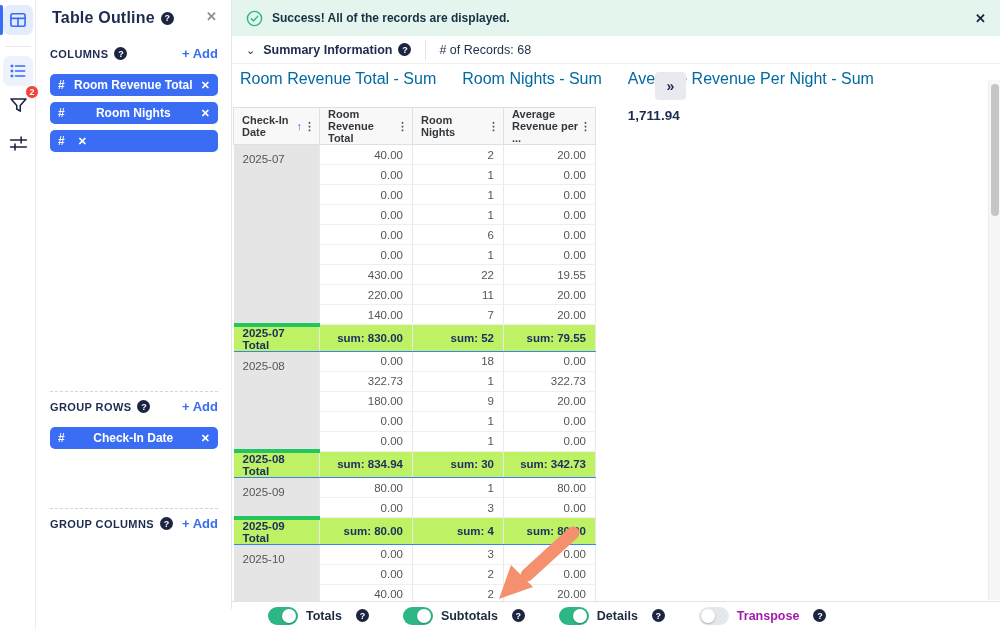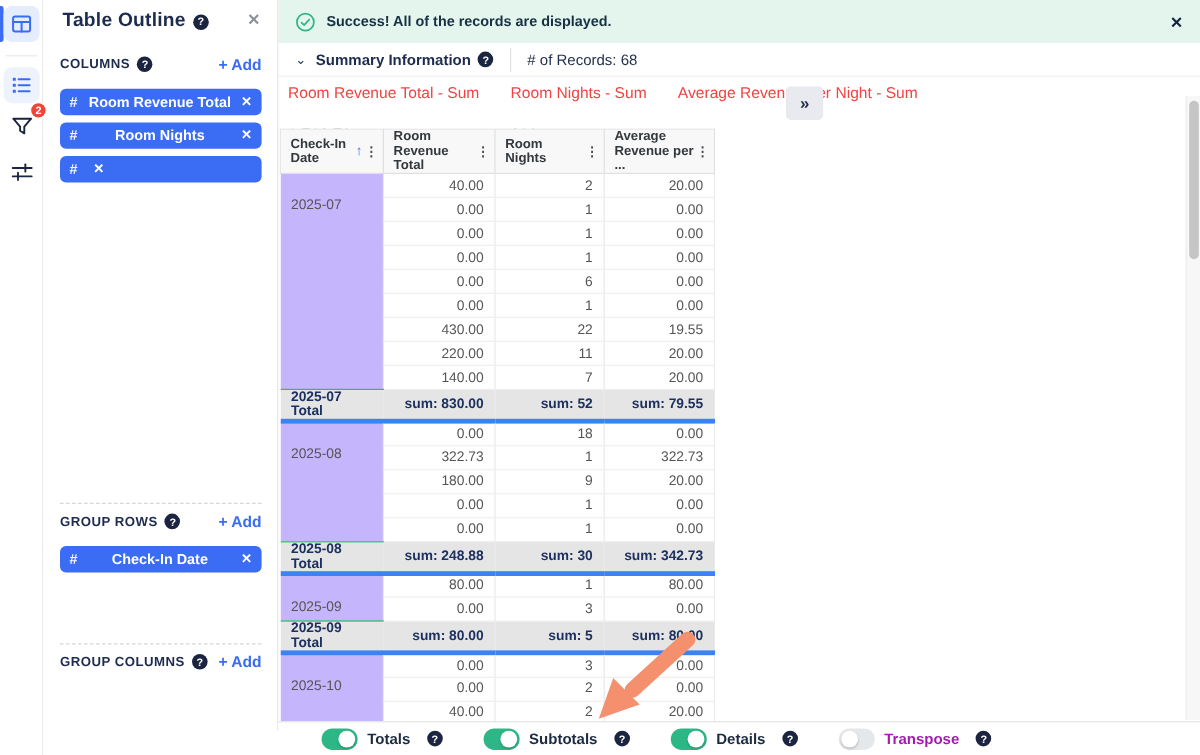--- a/index.html
+++ b/index.html
@@ -23,21 +23,21 @@
   
   .panel { position:absolute; left:36px; top:0; width:196px; height:609px; background:#fff;
     border-right:1px solid #e7e7e7; z-index:4; }
   .panel-title-row { position:absolute; left:16px; top:9px; right:10px; display:flex; align-items:center; }
   .panel-title { font-size:16px; font-weight:600; color:#1d2b4f; letter-spacing:.2px; }
   .panel-close { position:absolute; right:4px; top:0; color:#8b9096; font-size:13px; font-weight:bold; cursor:pointer; }
   .help-badge { display:inline-flex; width:13px; height:13px; border-radius:50%; background:#1b2440;
     color:#fff; font-size:9px; font-weight:bold; align-items:center; justify-content:center;
     margin-left:6px; flex:0 0 auto; }
   .psec { position:absolute; left:14px; width:168px;text-align:center; }
-  .psec.dashed { border-top:1px dashed #d6d6d6; padding-top:7px;margin-top:28px; }
+  .psec.dashed { border-top:1px dashed #d6d6d6; padding-top:7px; }
   .psec-head { display:flex; align-items:center; }
   .psec-label { font-size:11px; font-weight:bold; color:#1d2b4f; letter-spacing:.4px; }
   .add-link { margin-left:auto; color:#3a6cf4; font-size:13px; font-weight:600; cursor:pointer; }
   .chips { margin-top:13px; display:flex; flex-direction:column; gap:6px; }
   .chip { background:#3a6cf4; border-radius:5px; color:#fff; display:flex; align-items:flex-start;
     padding:4px 8px 4px 8px; font-size:12px; font-weight:600; line-height:14px; cursor:pointer; }
   .chip-hash { opacity:.95; margin-right:7px; font-weight:bold; }
   .chip-label { flex:1; padding-top:0; }
   .chip-x { margin-left:6px; font-weight:bold; font-size:11px; cursor:pointer; }
 
@@ -50,40 +50,40 @@
 
   .sumbar { position:absolute; left:0; top:36px; right:0; height:28px; background:#fff;
     border-bottom:1px solid #efefef; display:flex; align-items:center; padding-left:14px; }
   .sum-chev { font-size:11px; color:#1d2b4f; margin-right:8px; cursor:pointer; line-height:8px; }
   .sum-title { font-size:12.5px; font-weight:bold; color:#1d2b4f; }
   .sum-divider { width:1px; height:20px; background:#e3e3e3; margin:0 13px 0 14px; }
   .sum-records { font-size:12.5px; color:#24324f; }
 
   .stats { position:absolute; left:0; top:64px; right:0; height:42px; display:flex;
     align-items:flex-start; padding:6px 0 0 8px; gap:26px; }
-  .stat-label { font-size:13px; color:#ef4444; }
+  .stat-label { font-size:16px; color:#0369a1; }
   .stat-value { font-size:13.5px; font-weight:bold; color:#1b2b50; margin-top:20px; }
   .stats-expand { position:absolute; left:423px; top:8px; width:31px; height:28px; background:#e8eaf0;
     border:none; border-radius:4px; color:#1d2b4f; font-size:14px; font-weight:bold; cursor:pointer; }
 
   
   .gridwrap { position:absolute; left:1px; top:107px; width:363px; height:494px; overflow:hidden; }
   table.grid { border-collapse:collapse; table-layout:fixed; width:362px; background:#fff; }
   .grid col.c0{width:86px}.grid col.c1{width:93px}.grid col.c2{width:91px}.grid col.c3{width:92px}
   .grid th { background:#f8f8f8; border:1px solid #e0e0e3; height:26px; padding:0 4px 0 8px;
     font-size:11px; font-weight:600; color:#33383d; text-align:left; vertical-align:middle; }
   .hcell { display:flex; align-items:center; }
   .hlabel { flex:1; line-height:12px; white-space:normal; }
   .sort-asc { color:#3a6cf4; font-size:11px; margin:0 2px; }
   .dots { color:#4a4f55; font-size:11px; font-weight:bold; letter-spacing:0; cursor:pointer; }
   .grid td { border-right:1px solid #e9e9e9; border-bottom:1px solid #efefef; height:20px;
     font-size:11.5px; color:#555; padding:0 9px; }
   td.val { text-align:right; }
-  td.gcell { background:#c4b5fd; vertical-align:top; padding-top:20px; border-bottom:1px solid #22c55e; }
-  tr.trow td { background:#e5e5e5; color:#1d3160; font-weight:bold; border-bottom:4px solid #3b82f6;
+  td.gcell { background:#e5e5e5; vertical-align:top; padding-top:8px; border-bottom:4px solid #22c55e; }
+  tr.trow td { background:#bef264; color:#1d3160; font-weight:bold; border-bottom:1px solid #3b82f6;
     border-top:1px solid #e2e7f3; }
 
   
   .toolbar { position:absolute; left:0; right:0; bottom:0; height:28px; background:#fff;
     border-top:1px solid #e3e3e3; display:flex; align-items:center; padding-left:16px; gap:34px; z-index:6; }
   .tgl-group { display:flex; align-items:center; gap:8px; cursor:pointer; }
   .tgl { position:relative; width:30px; height:18px; border-radius:9px; background:#e5e8eb; flex:0 0 auto; }
   .tgl.on { background:#2eb786; }
   .knob { position:absolute; top:2px; left:2px; width:14px; height:14px; border-radius:50%;
     background:#fff; box-shadow:0 1px 2px rgba(0,0,0,.25); }
@@ -220,20 +220,21 @@
         <div class="stat">
           <div class="stat-label">Room Revenue Total - Sum</div>
           <div class="stat-value">6,761.73</div>
         </div>
         <div class="stat">
           <div class="stat-label">Room Nights - Sum</div>
           <div class="stat-value">182</div>
         </div>
         <div class="stat">
           <div class="stat-label">Average Revenue Per Night - Sum</div>
+          <div class="stat-value">1,711.94</div>
         </div>
       </div>
     <button class="stats-expand">»</button>
   </div>
 
   <div class="gridwrap">
     <table class="grid">
       <colgroup>
           <col class="c0">
           <col class="c1">
@@ -343,39 +344,39 @@
             <td class="val">1</td>
             <td class="val">0.00</td>
           </tr>
           <tr>
             <td class="val">0.00</td>
             <td class="val">1</td>
             <td class="val">0.00</td>
           </tr>
           <tr class="trow">
             <td>2025-08 Total</td>
-            <td class="val">sum: 248.88</td>
+            <td class="val">sum: 834.94</td>
             <td class="val">sum: 30</td>
             <td class="val">sum: 342.73</td>
           </tr>
           <tr>
             <td class="gcell" rowspan="2">2025-09</td>
             <td class="val">80.00</td>
             <td class="val">1</td>
             <td class="val">80.00</td>
           </tr>
           <tr>
             <td class="val">0.00</td>
             <td class="val">3</td>
             <td class="val">0.00</td>
           </tr>
           <tr class="trow">
             <td>2025-09 Total</td>
             <td class="val">sum: 80.00</td>
-            <td class="val">sum: 5</td>
+            <td class="val">sum: 4</td>
             <td class="val">sum: 80.00</td>
           </tr>
           <tr>
             <td class="gcell" rowspan="5">2025-10</td>
             <td class="val">0.00</td>
             <td class="val">3</td>
             <td class="val">0.00</td>
           </tr>
           <tr>
             <td class="val">0.00</td>

